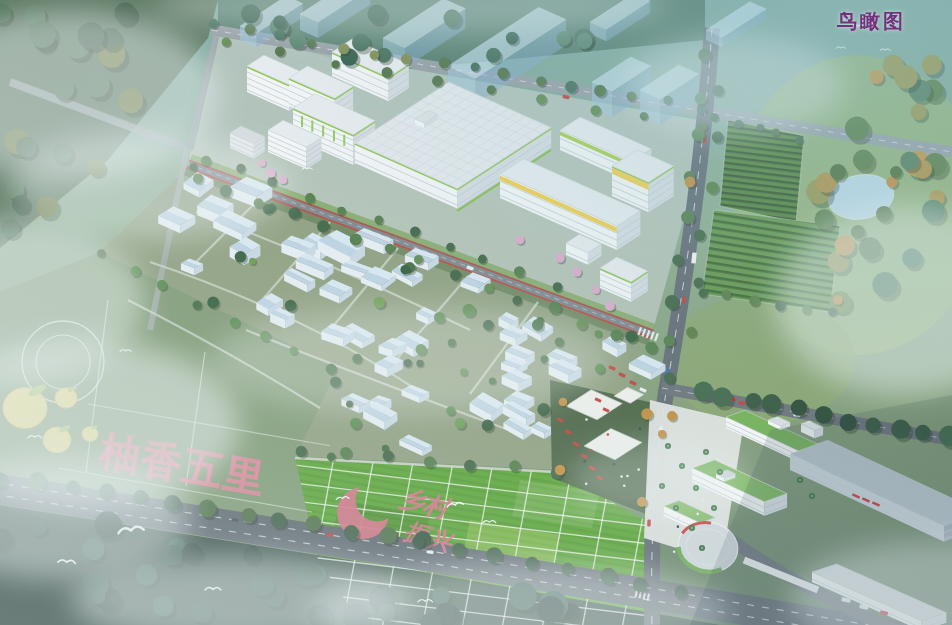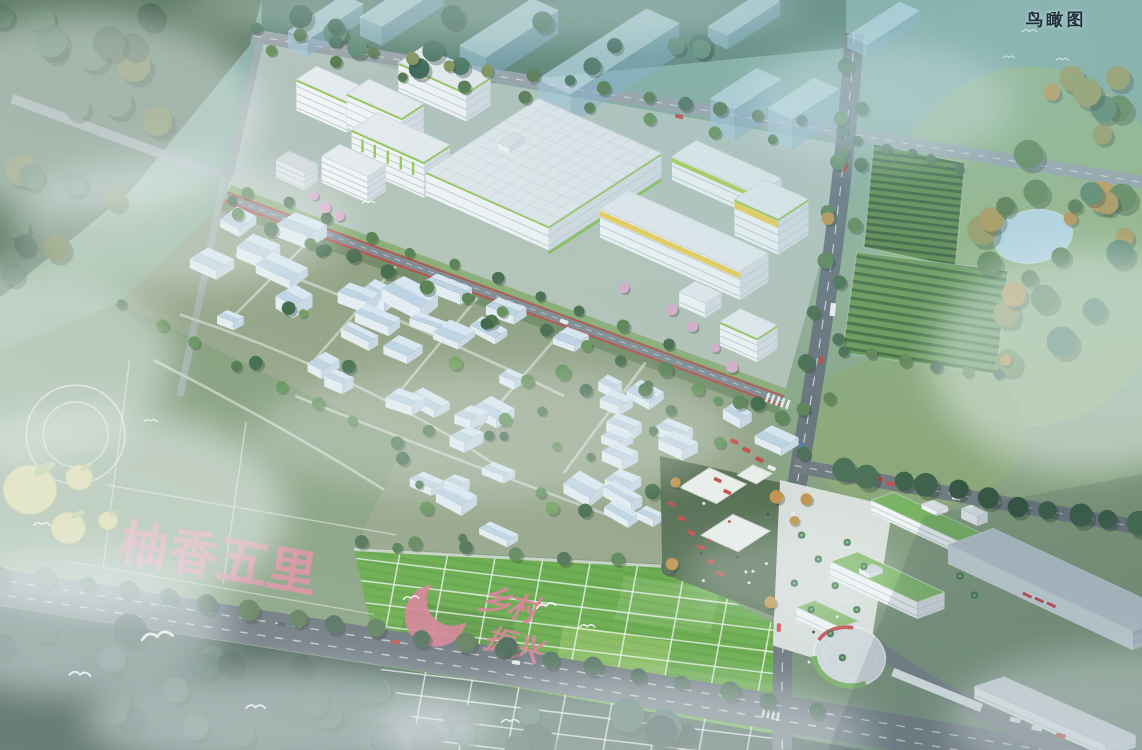--- a/index.html
+++ b/index.html
@@ -3,22 +3,22 @@
 <meta charset="utf-8">
 <style>
   html,body{margin:0;padding:0;background:#222;}
   .canvas{
     position:relative;width:952px;height:625px;overflow:hidden;
     background:#8fae9a;font-family:"DejaVu Sans",sans-serif;
   }
   .canvas svg{position:absolute;left:0;top:0;}
   .view-label{
     position:absolute;top:8px;right:46px;
-    font-size:14px;font-weight:bold;letter-spacing:3px;
-    color:#0f172a;opacity:.85;text-shadow:0 0 4px rgba(235,245,245,.8);
+    font-size:20px;font-weight:bold;letter-spacing:3px;
+    color:#701a75;opacity:.85;text-shadow:0 0 4px rgba(235,245,245,.8);
     font-family:"DejaVu Sans",sans-serif;
   }
 </style>
 </head>
 <body>
 
 <div class="canvas">
 <svg id="scene" width="952" height="625" viewBox="0 0 952 625">
   <defs>
     <linearGradient id="bgGrad" x1="0" y1="0" x2="0" y2="1">

